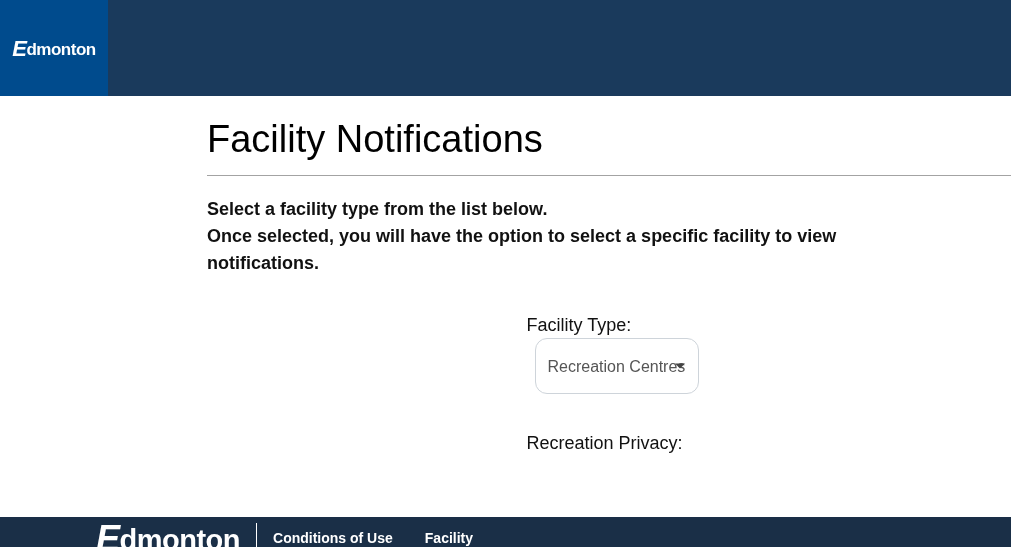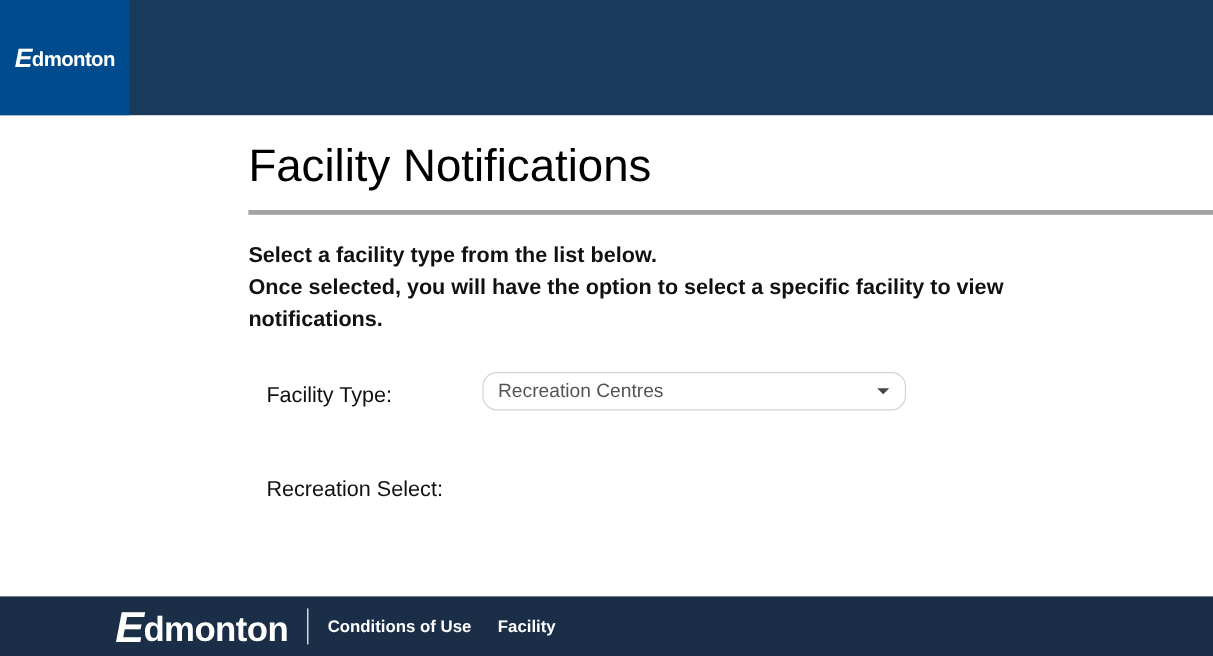--- a/index.html
+++ b/index.html
@@ -46,51 +46,52 @@
       width: 100%;
     }
     .content-wrap {
       max-width: 805px;
     }
     h1 {
       font-size: 38px;
       font-weight: 400;
       color: #000;
       padding-bottom: 14px;
-      border-bottom: 4px solid #a3a3a3;
+      border-bottom: 1px solid #a3a3a3;
       margin-bottom: 20px;
     }
     .instructions {
       font-size: 18px;
       color: #111;
       line-height: 1.5;
       margin-bottom: 30px;
       max-width: 640px;
       font-weight: bold;
     }
     .form-row {
       display: flex;
-      align-items: flex-end;
-      margin-bottom: 47px;
+      align-items: center;
+      margin-bottom: 31px;
       padding-left: 15px;
+      flex-direction: column;
     }
     .form-label {
       width: 180px;
       font-size: 18px;
       color: #111;
       padding-top: 6px;
       line-height: 1.4;
     }
     .form-control-wrap {
       flex: 1;
       max-width: 420px;
     }
     select {
       width: 100%;
-      height: 32px;
+      height: 56px;
       padding: 0 12px;
       font-size: 16px;
       color: #555;
       border: 1px solid #ced4da;
       border-radius: 12px;
       background: #fff;
       appearance: none;
       -webkit-appearance: none;
       cursor: pointer;
     }
@@ -130,21 +131,21 @@
       font-size: 36px;
     }
     .footer-divider {
       width: 1px;
       height: 30px;
       background: #fff;
       margin: 0 16px;
     }
     .footer-links {
       display: flex;
-      gap: 22px;
+      gap: 32px;
     }
     .footer-links a {
       color: #fff;
       text-decoration: none;
       font-weight: bold;
       font-size: 14px;
     }
   </style>
 </head>
 <body>
@@ -168,21 +169,21 @@
       <div class="form-control-wrap select-narrow">
         <div class="select-wrapper">
           <select>
             <option>Recreation Centres</option>
           </select>
         </div>
       </div>
     </div>
 
     <div class="form-row">
-      <div class="form-label">Recreation Select:</div>
+      <div class="form-label">Recreation Privacy:</div>
     </div>
   </div>
 </div>
 
 <div class="footer">
   <span class="logo-large"><span class="logo-e">E</span>dmonton</span>
   <div class="footer-divider"></div>
   <div class="footer-links">
     <a href="#">Conditions of Use</a>
     <a href="#">Facility</a>

